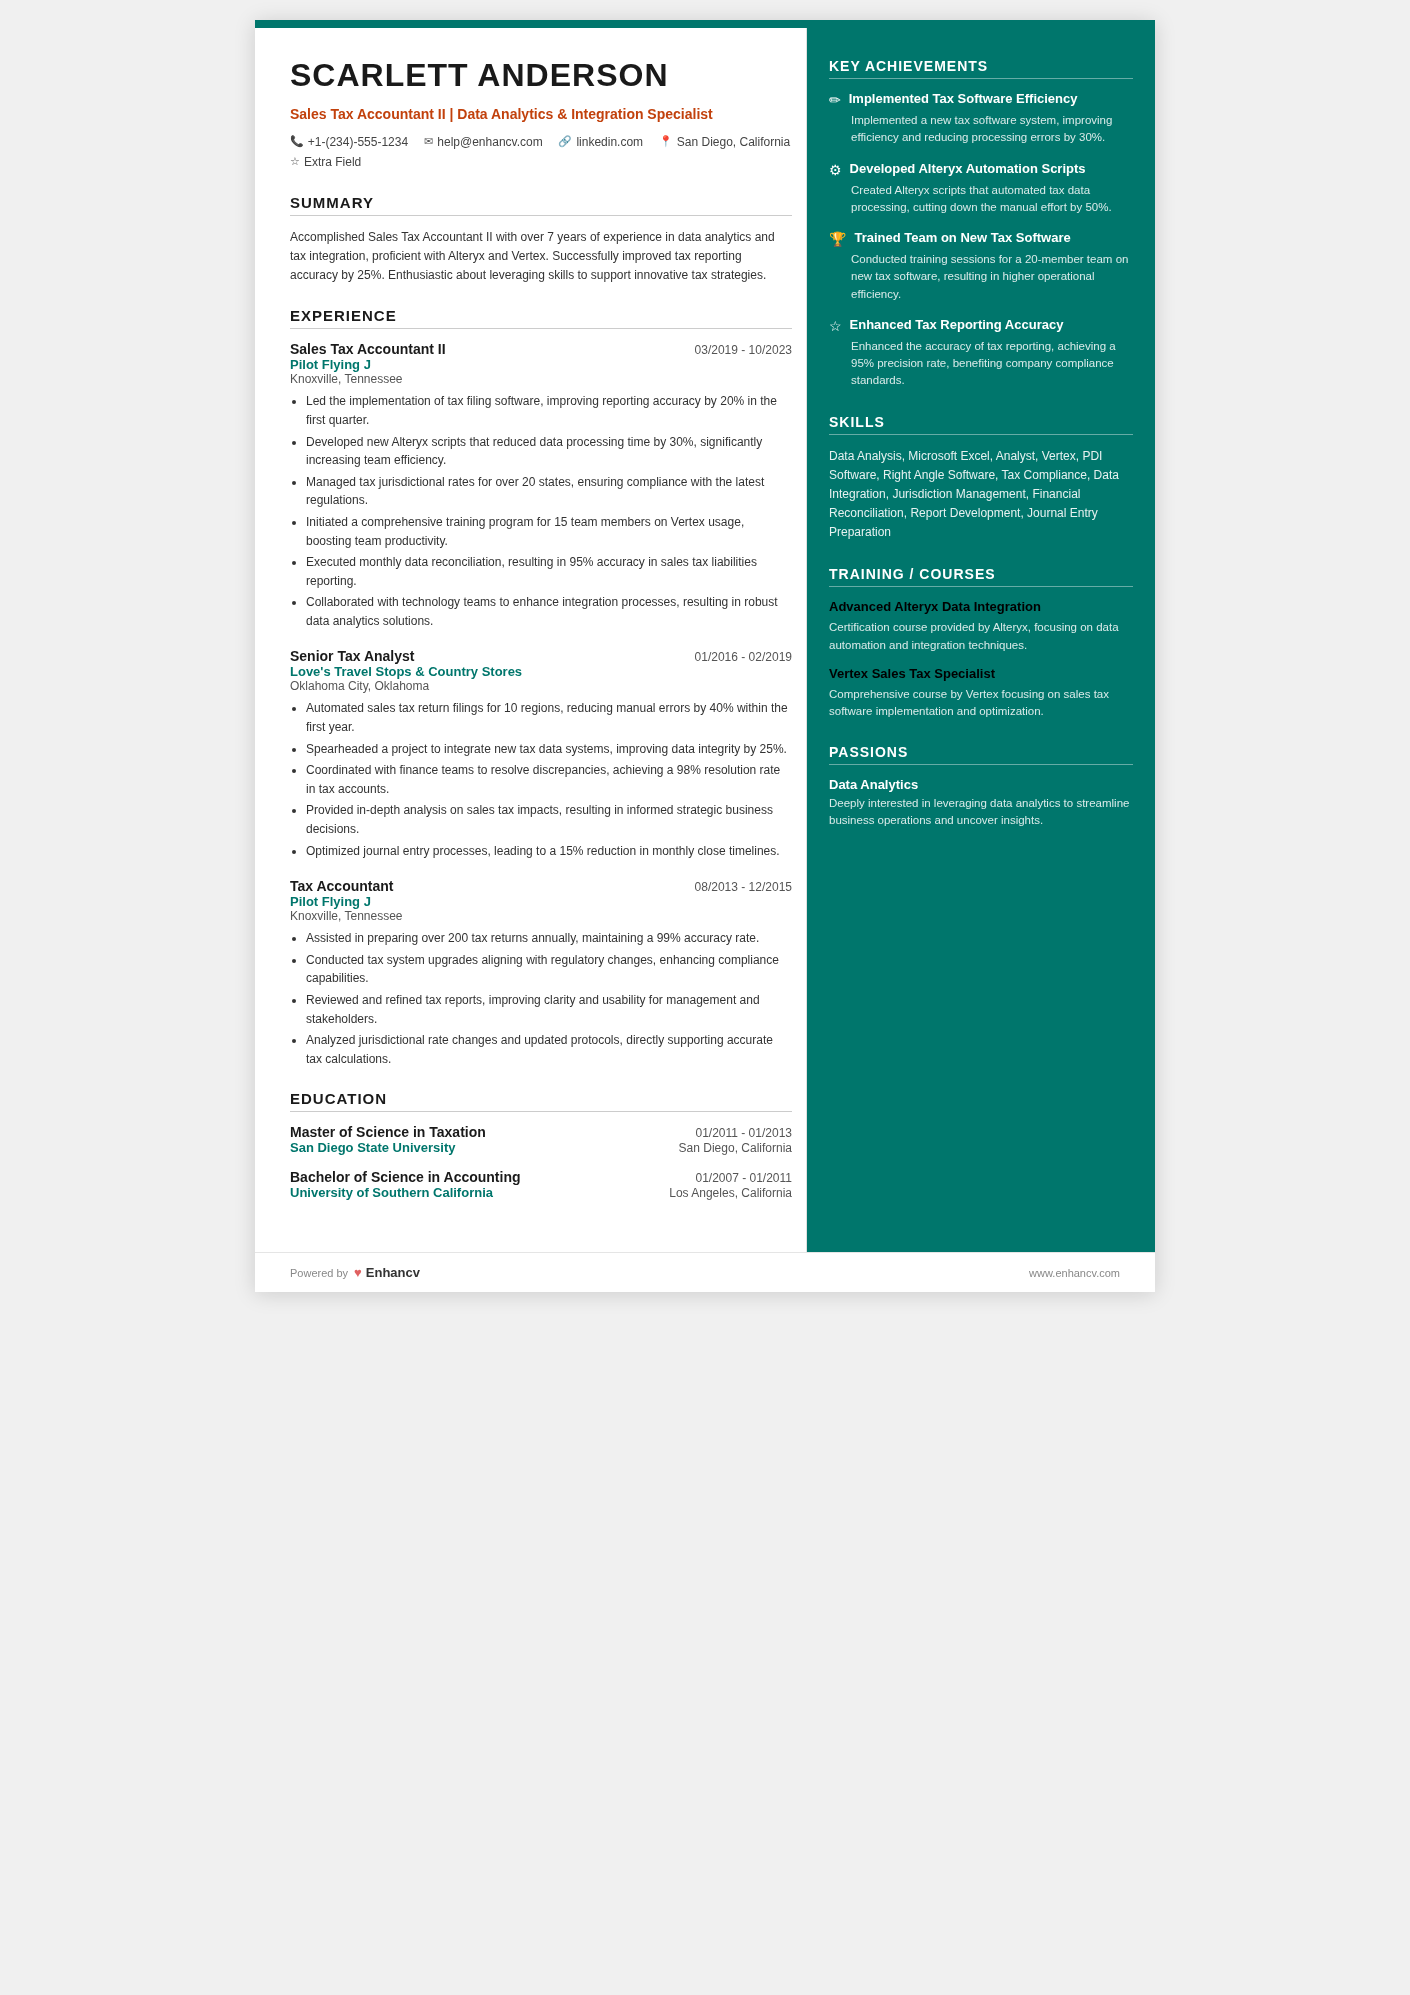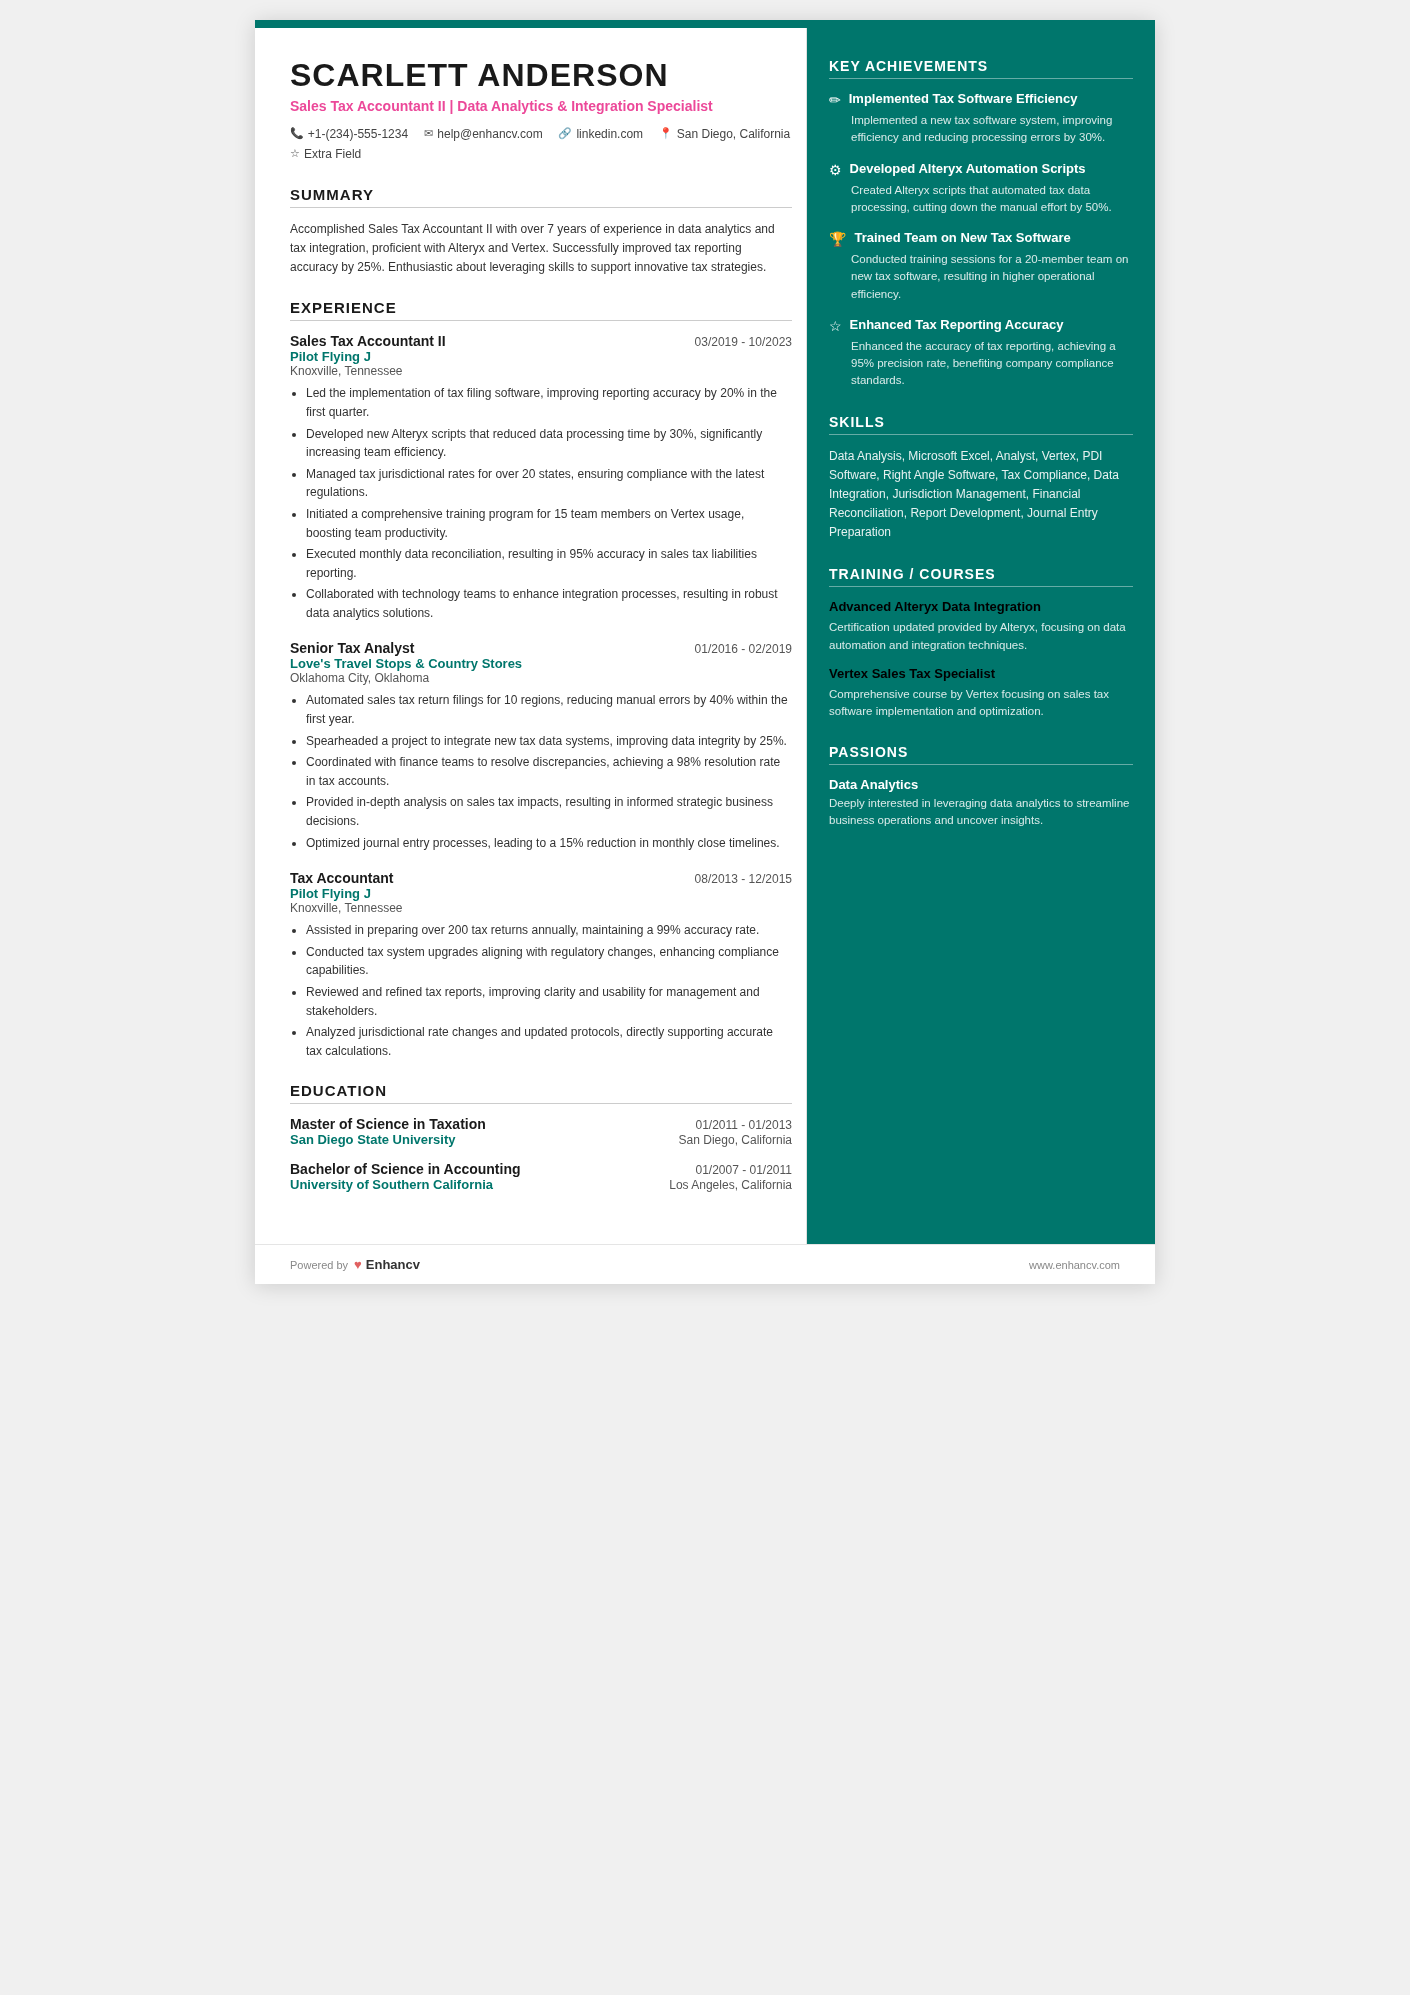--- a/index.html
+++ b/index.html
@@ -38,24 +38,24 @@
     }
     .name {
       font-size: 32px;
       font-weight: 900;
       color: #1a1a1a;
       letter-spacing: 1px;
       text-transform: uppercase;
       line-height: 1.1;
     }
     .title {
-      color: #ec4899;
+      color: #c2410c;
       font-size: 14px;
       font-weight: 600;
-      margin-top: 4px;
+      margin-top: 12px;
       line-height: 1.4;
     }
     .contact-row {
       display: flex;
       flex-wrap: wrap;
       gap: 6px 16px;
       margin-top: 10px;
       font-size: 12px;
       color: #444;
     }
@@ -450,21 +450,21 @@
       <div class="right-section">
         <div class="right-section-title">SKILLS</div>
         <div class="skills-text">Data Analysis, Microsoft Excel, Analyst, Vertex, PDI Software, Right Angle Software, Tax Compliance, Data Integration, Jurisdiction Management, Financial Reconciliation, Report Development, Journal Entry Preparation</div>
       </div>
 
       <div class="right-section">
         <div class="right-section-title">TRAINING / COURSES</div>
 
         <div class="training-item">
           <div class="training-title">Advanced Alteryx Data Integration</div>
-          <div class="training-desc">Certification updated provided by Alteryx, focusing on data automation and integration techniques.</div>
+          <div class="training-desc">Certification course provided by Alteryx, focusing on data automation and integration techniques.</div>
         </div>
 
         <div class="training-item">
           <div class="training-title">Vertex Sales Tax Specialist</div>
           <div class="training-desc">Comprehensive course by Vertex focusing on sales tax software implementation and optimization.</div>
         </div>
       </div>
 
       <div class="right-section">
         <div class="right-section-title">PASSIONS</div>

